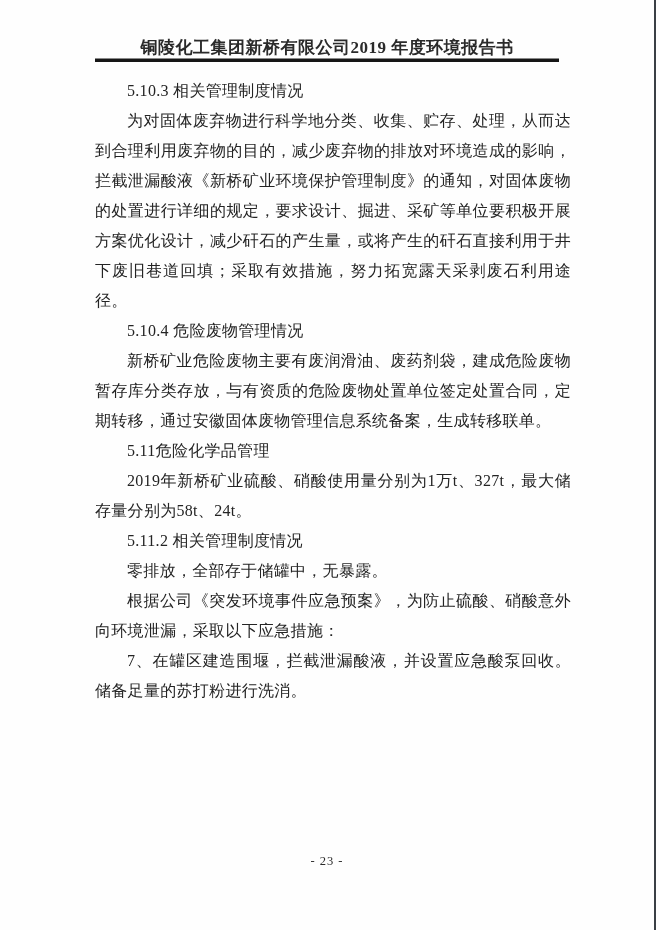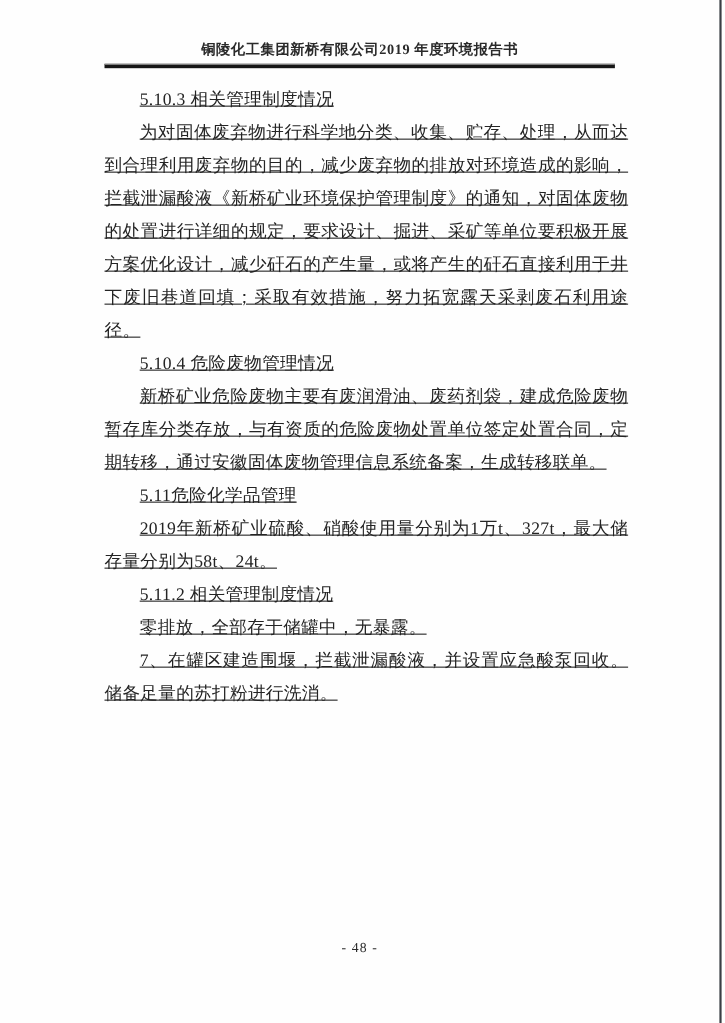--- a/index.html
+++ b/index.html
@@ -24,21 +24,21 @@
     width: 2px;
     height: 930px;
     background: #3a3f45;
   }
   .doc-header-title {
     position: absolute;
     top: 36px;
     left: 95px;
     width: 464px;
     text-align: center;
-    font-size: 13px;
+    font-size: 17px;
     font-weight: bold;
     letter-spacing: 0.5px;
     color: #2a2a2a;
     white-space: nowrap;
   }
   .header-rule {
     position: absolute;
     top: 58px;
     left: 95px;
     width: 464px;
@@ -54,21 +54,20 @@
     font-size: 16px;
     line-height: 30px;
     text-align: justify;
     text-justify: inter-character;
     letter-spacing: 0.3px;
     color: #242424;
   }
   .block {
     margin: 0;
     text-indent: 2em;
-    text-decoration: underline;
   }
   .block.heading {
     font-weight: normal;
   }
   .page-footer {
     position: absolute;
     top: 854px;
     left: 95px;
     width: 464px;
     text-align: center;
@@ -90,18 +89,19 @@
 
   <div class="doc-body">
     <div class="block heading">5.10.3 相关管理制度情况</div>
     <div class="block paragraph">为对固体废弃物进行科学地分类、收集、贮存、处理，从而达到合理利用废弃物的目的，减少废弃物的排放对环境造成的影响，拦截泄漏酸液《新桥矿业环境保护管理制度》的通知，对固体废物的处置进行详细的规定，要求设计、掘进、采矿等单位要积极开展方案优化设计，减少矸石的产生量，或将产生的矸石直接利用于井下废旧巷道回填；采取有效措施，努力拓宽露天采剥废石利用途径。</div>
     <div class="block heading">5.10.4 危险废物管理情况</div>
     <div class="block paragraph">新桥矿业危险废物主要有废润滑油、废药剂袋，建成危险废物暂存库分类存放，与有资质的危险废物处置单位签定处置合同，定期转移，通过安徽固体废物管理信息系统备案，生成转移联单。</div>
     <div class="block heading">5.11危险化学品管理</div>
     <div class="block paragraph">2019年新桥矿业硫酸、硝酸使用量分别为1万t、327t，最大储存量分别为58t、24t。</div>
     <div class="block heading">5.11.2 相关管理制度情况</div>
     <div class="block paragraph">零排放，全部存于储罐中，无暴露。</div>
+    <div class="block paragraph">根据公司《突发环境事件应急预案》，为防止硫酸、硝酸意外向环境泄漏，采取以下应急措施：</div>
     <div class="block paragraph">7、在罐区建造围堰，拦截泄漏酸液，并设置应急酸泵回收。储备足量的苏打粉进行洗消。</div>
   </div>
 
-  <div class="page-footer">- 48 -</div>
+  <div class="page-footer">- 23 -</div>
 
 </div>
 
 </body></html>

